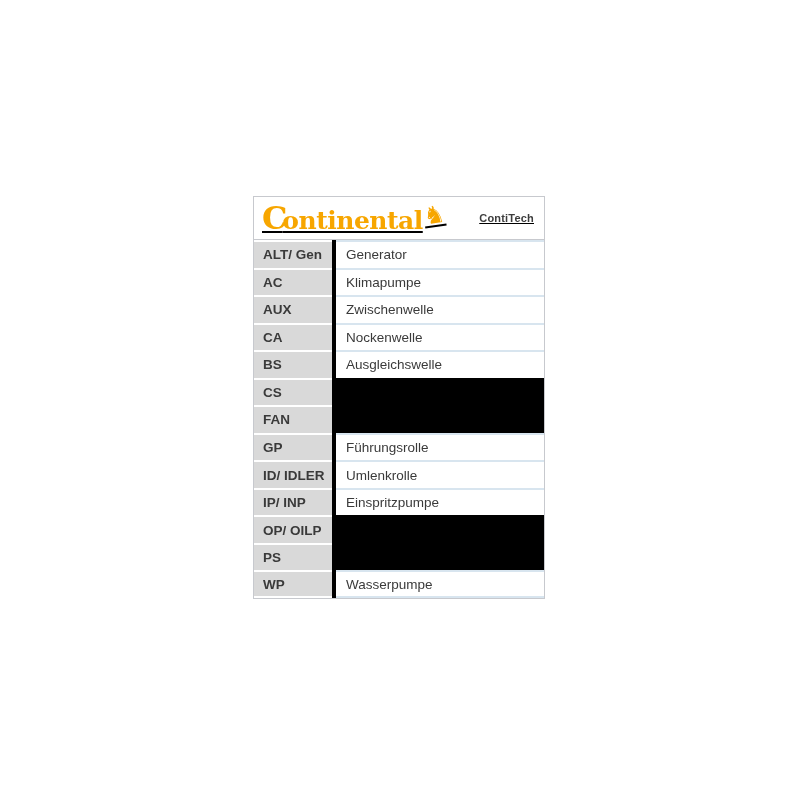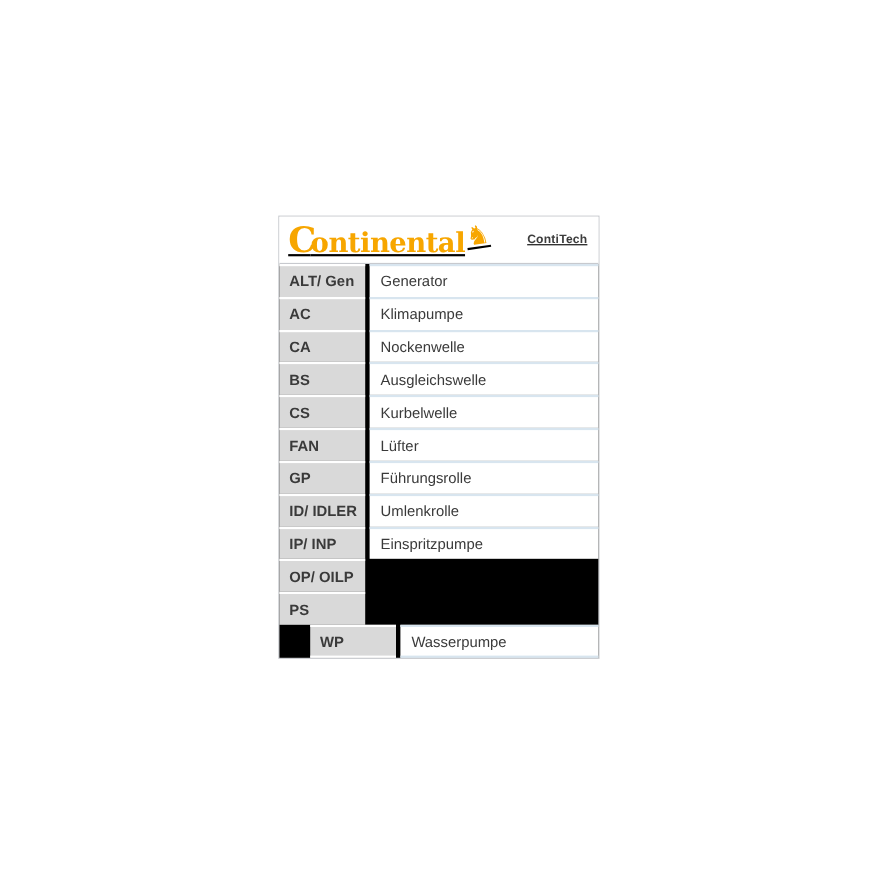--- a/index.html
+++ b/index.html
@@ -107,21 +107,21 @@
     border-top: 2px solid var(--row-divider);
     display: flex;
     align-items: center;
     padding-left: 10px;
     font-size: 13.5px;
     font-weight: 400;
     color: var(--text);
     white-space: nowrap;
     background: #ffffff;
   }
-  .row:last-child .abbr { border-bottom: 2px solid #ffffff; margin-left: 28px; }
+  .row:last-child .abbr { border-bottom: 2px solid #ffffff; }
   .row:last-child .desc { border-bottom: 2px solid var(--row-divider); }
 </style>
 </head>
 <body>
 
 <div class="canvas">
   <div class="legend-card">
 
     <div class="header">
       <div class="logo">
@@ -134,34 +134,36 @@
     <div class="rows">
       <div class="row">
         <div class="abbr">ALT/ Gen</div>
         <div class="desc">Generator</div>
       </div>
       <div class="row">
         <div class="abbr">AC</div>
         <div class="desc">Klimapumpe</div>
       </div>
       <div class="row">
+        <div class="abbr">AUX</div>
+        <div class="desc">Zwischenwelle</div>
+      </div>
+      <div class="row">
         <div class="abbr">CA</div>
         <div class="desc">Nockenwelle</div>
       </div>
       <div class="row">
         <div class="abbr">BS</div>
         <div class="desc">Ausgleichswelle</div>
       </div>
       <div class="row">
         <div class="abbr">CS</div>
-        <div class="desc">Kurbelwelle</div>
       </div>
       <div class="row">
         <div class="abbr">FAN</div>
-        <div class="desc">Lüfter</div>
       </div>
       <div class="row">
         <div class="abbr">GP</div>
         <div class="desc">Führungsrolle</div>
       </div>
       <div class="row">
         <div class="abbr">ID/ IDLER</div>
         <div class="desc">Umlenkrolle</div>
       </div>
       <div class="row">

